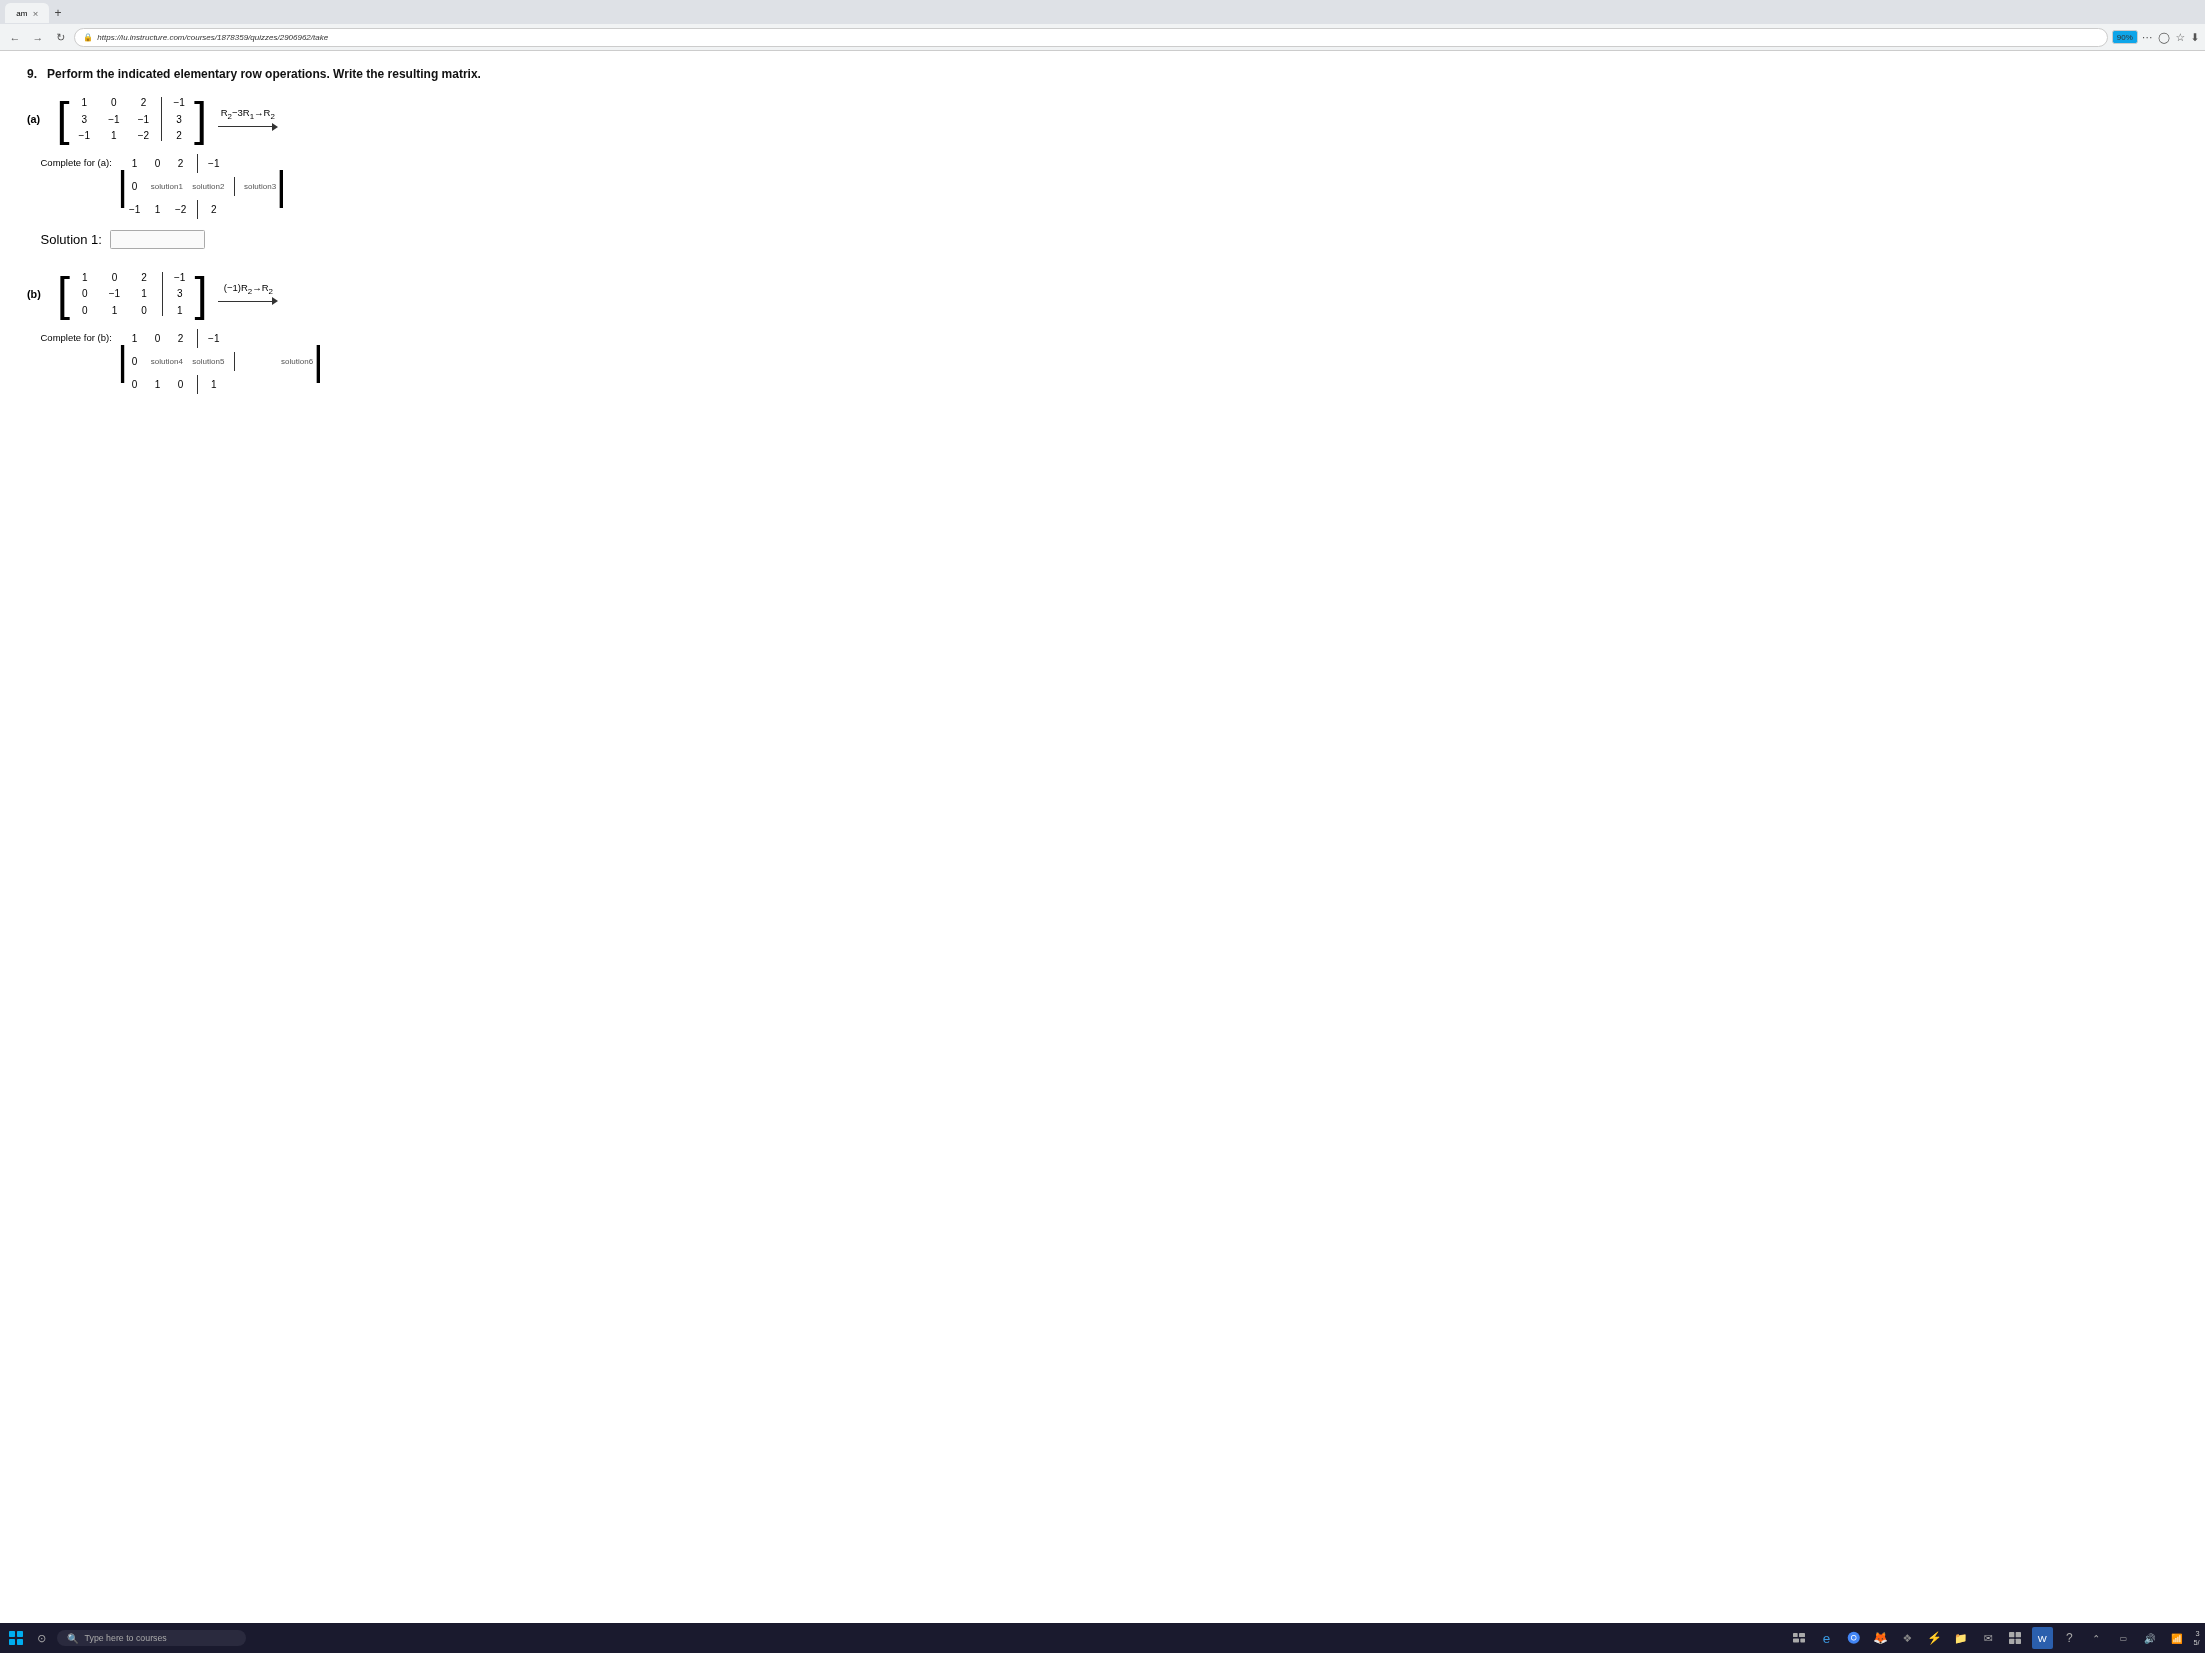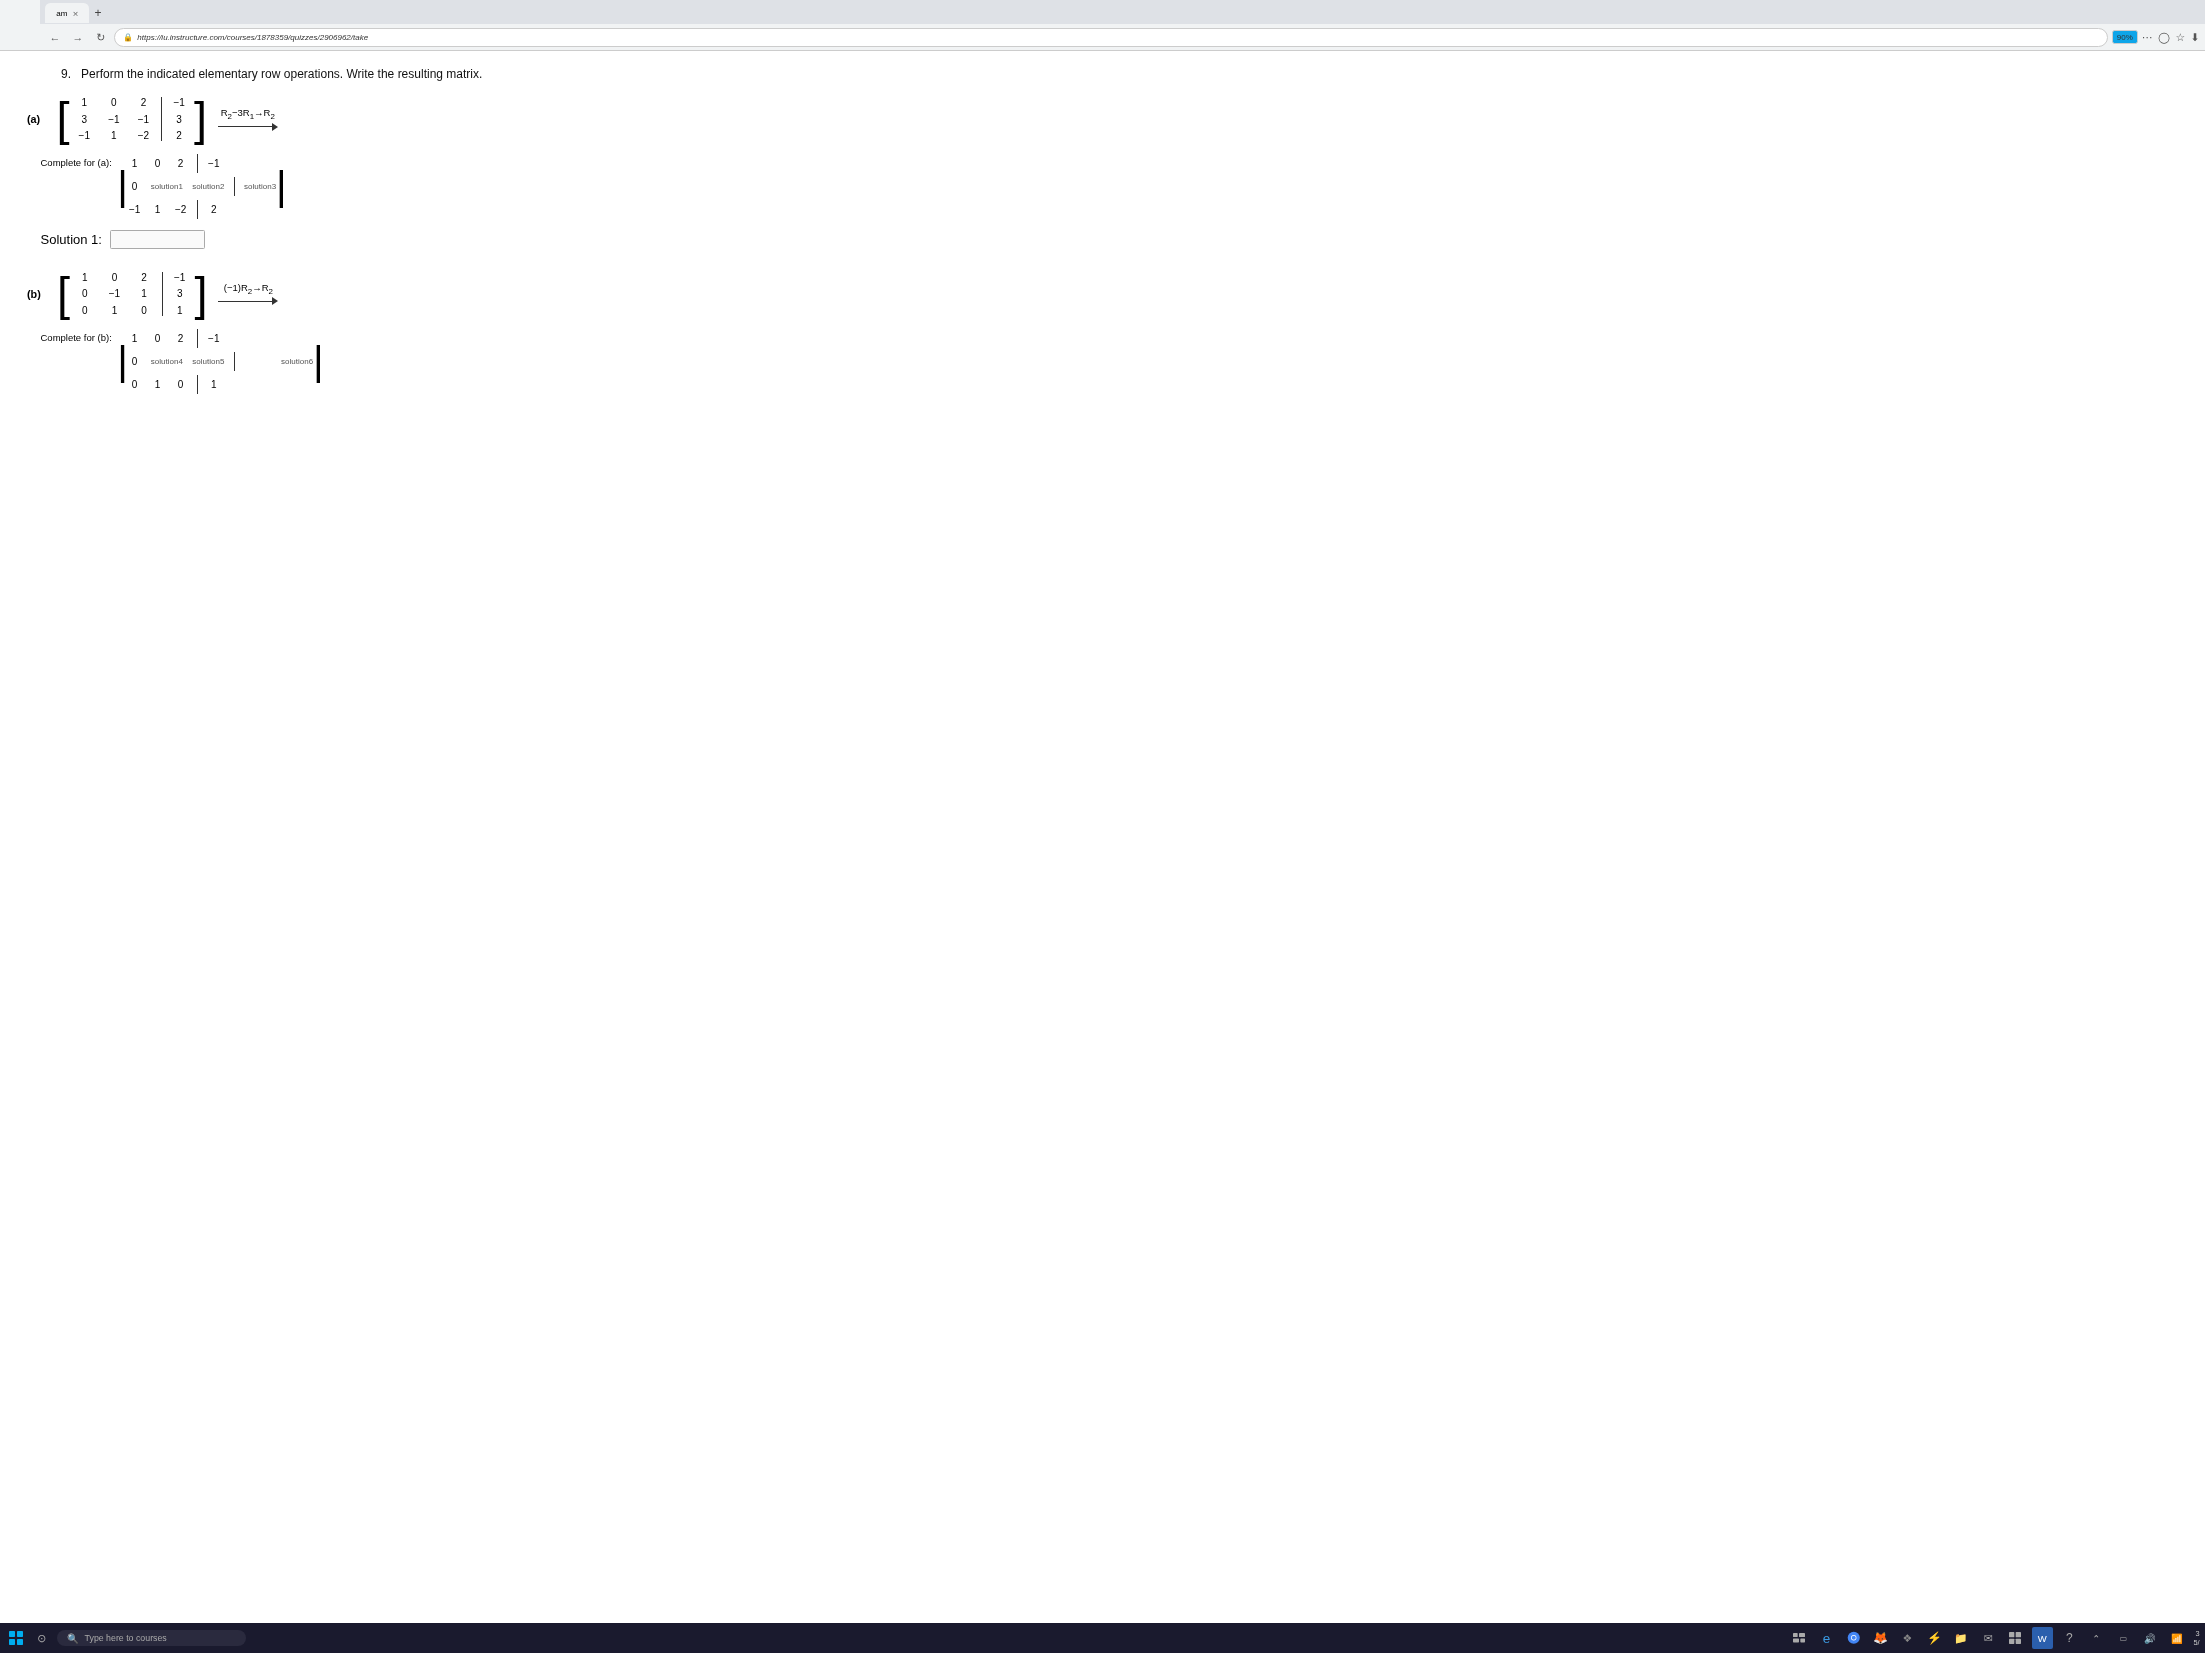--- a/index.html
+++ b/index.html
@@ -11,21 +11,20 @@
       display: flex;
       flex-direction: column;
       overflow: hidden;
     }
 
     
     .browser-chrome {
       background: #f1f3f4;
       border-bottom: 0.7px solid #ccc;
       flex-shrink: 0;
-      padding-left: 40px;
     }
     .tab-bar {
       display: flex;
       align-items: center;
       padding: 2.7px 5.4px 0;
       background: #dee1e6;
       height: 24px;
     }
     .tab {
       background: #f1f3f4;
@@ -101,24 +100,23 @@
     
     .page-content {
       flex: 1;
       background: #fff;
       overflow-y: auto;
       padding: 16px 27px;
     }
 
     .question-title {
       font-size: 12px;
-      font-weight: normal;
+      font-weight: bold;
       margin-bottom: 13.5px;
       color: #111;
-      margin-left: 34px;
     }
 
     .part-container {
       margin-bottom: 20px;
     }
 
     .part-label {
       font-weight: bold;
       font-size: 10.8px;
       margin-right: 5.4px;

